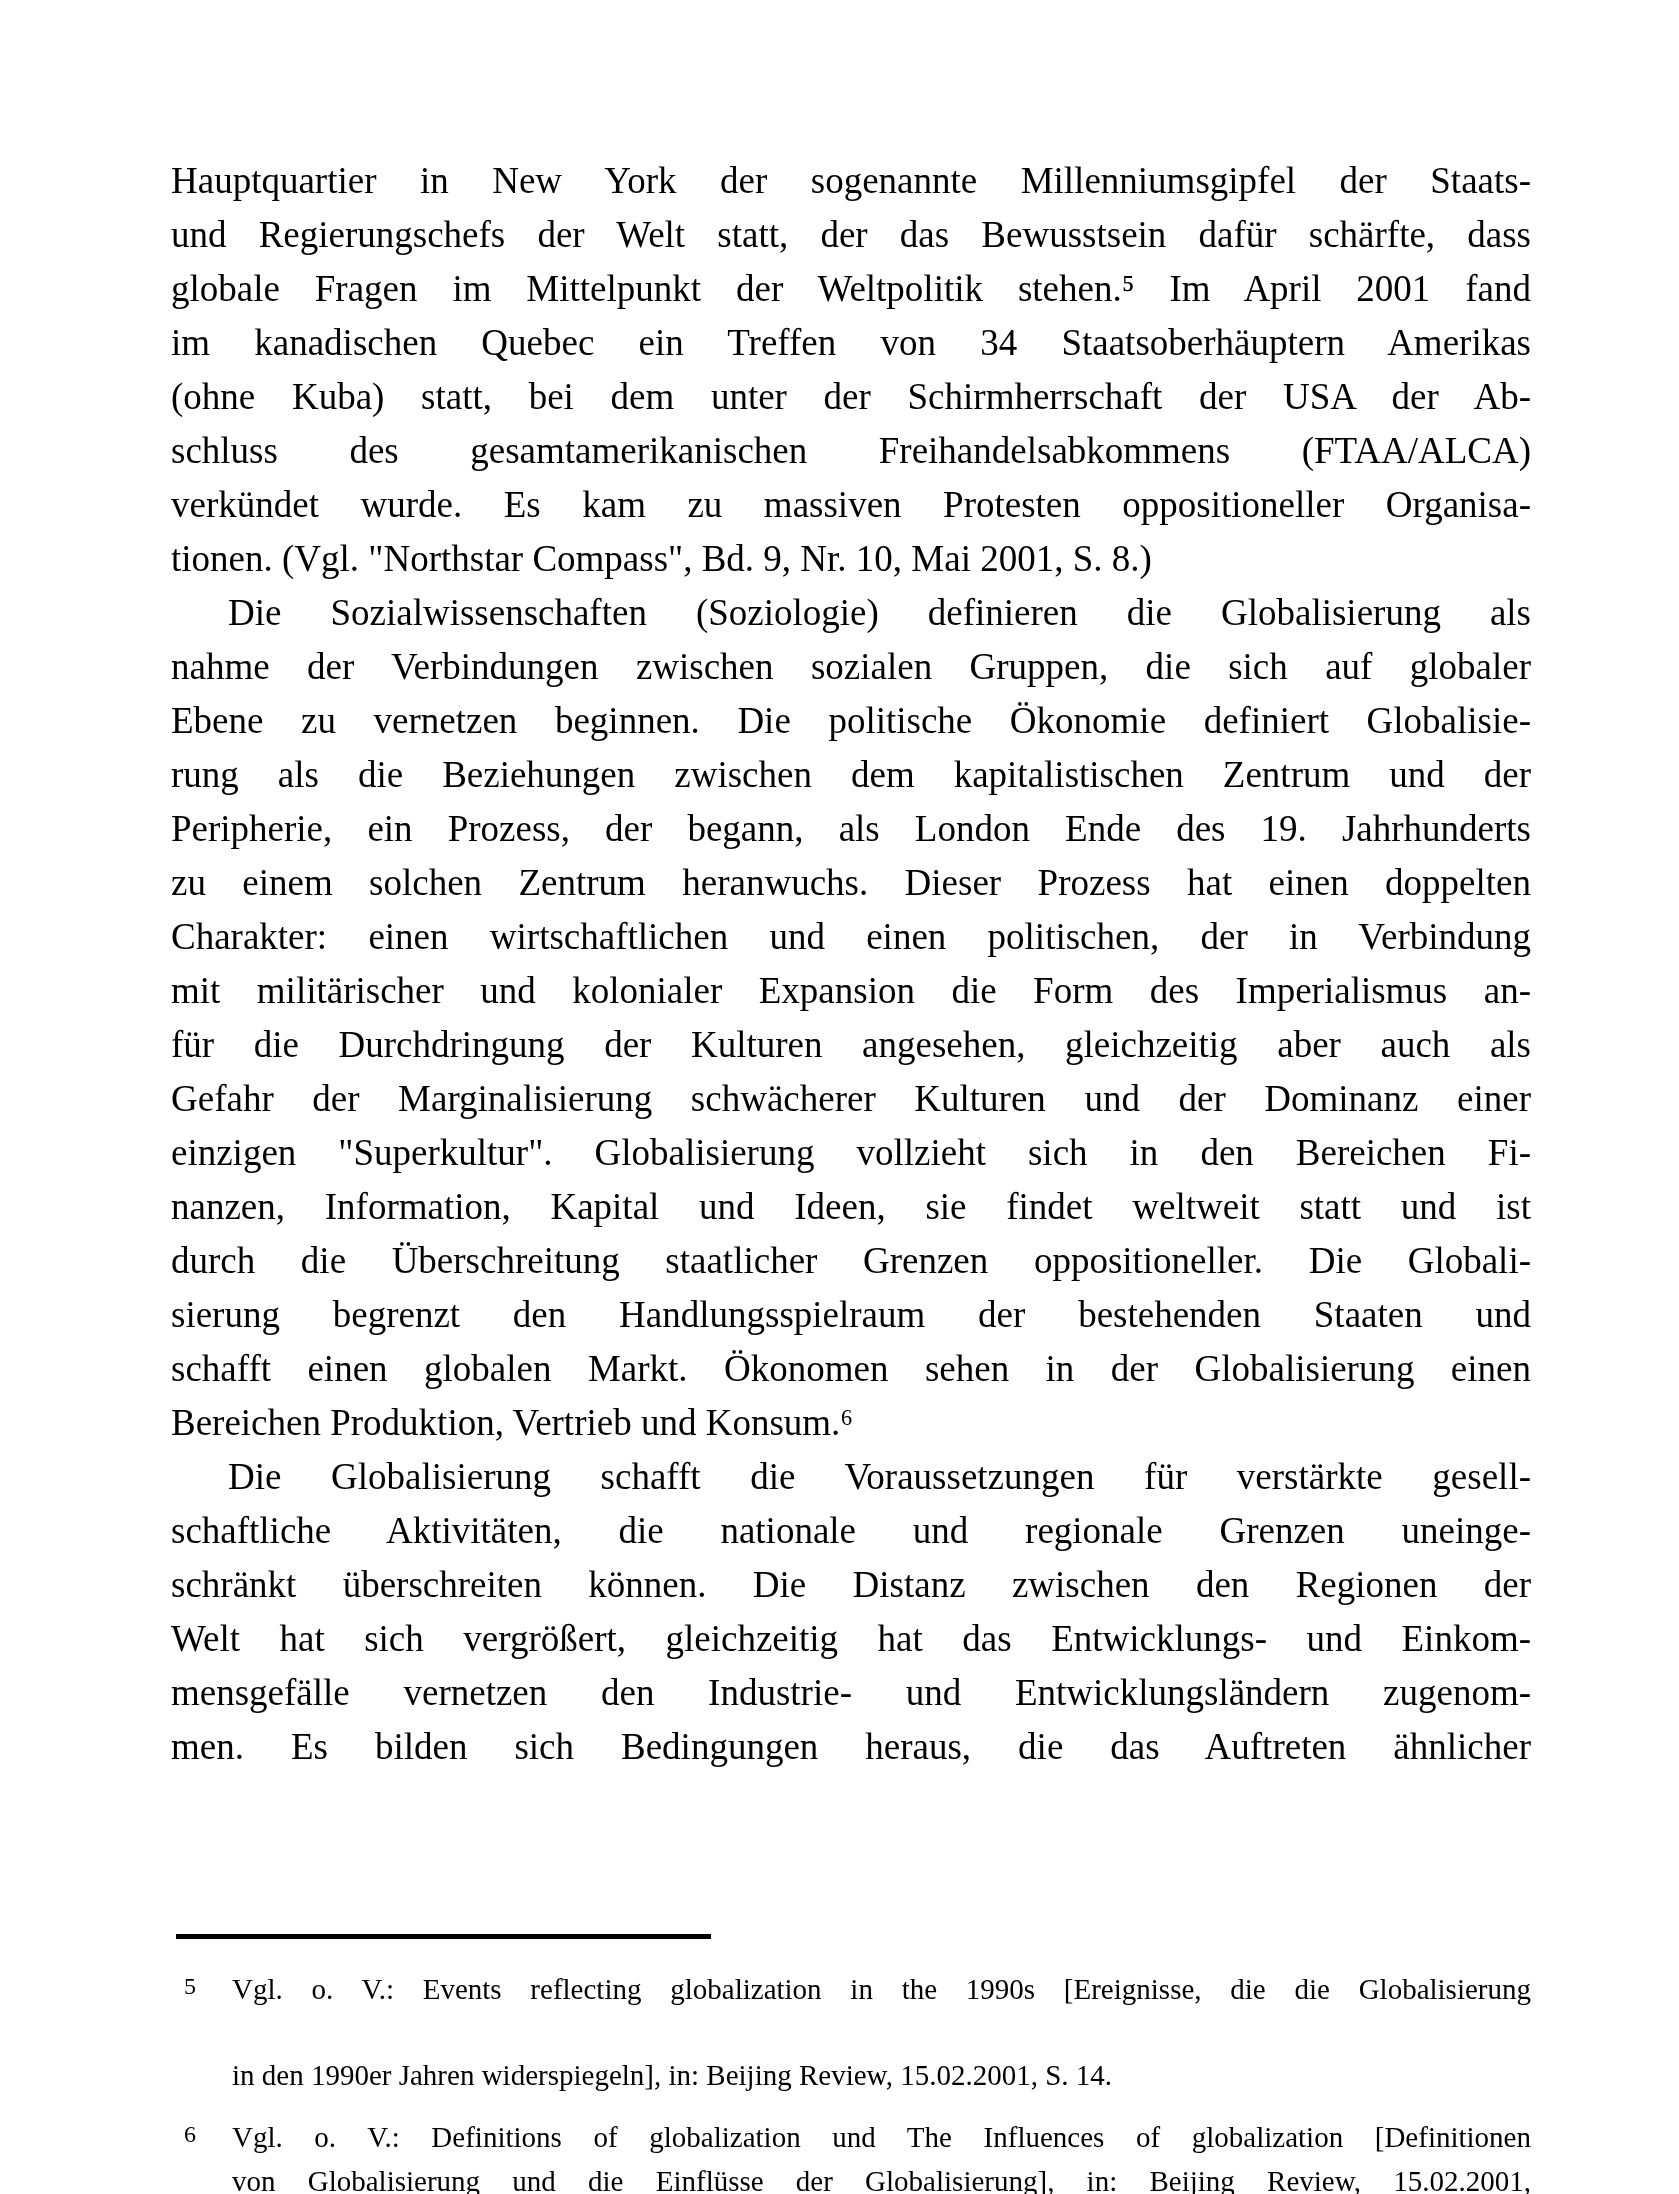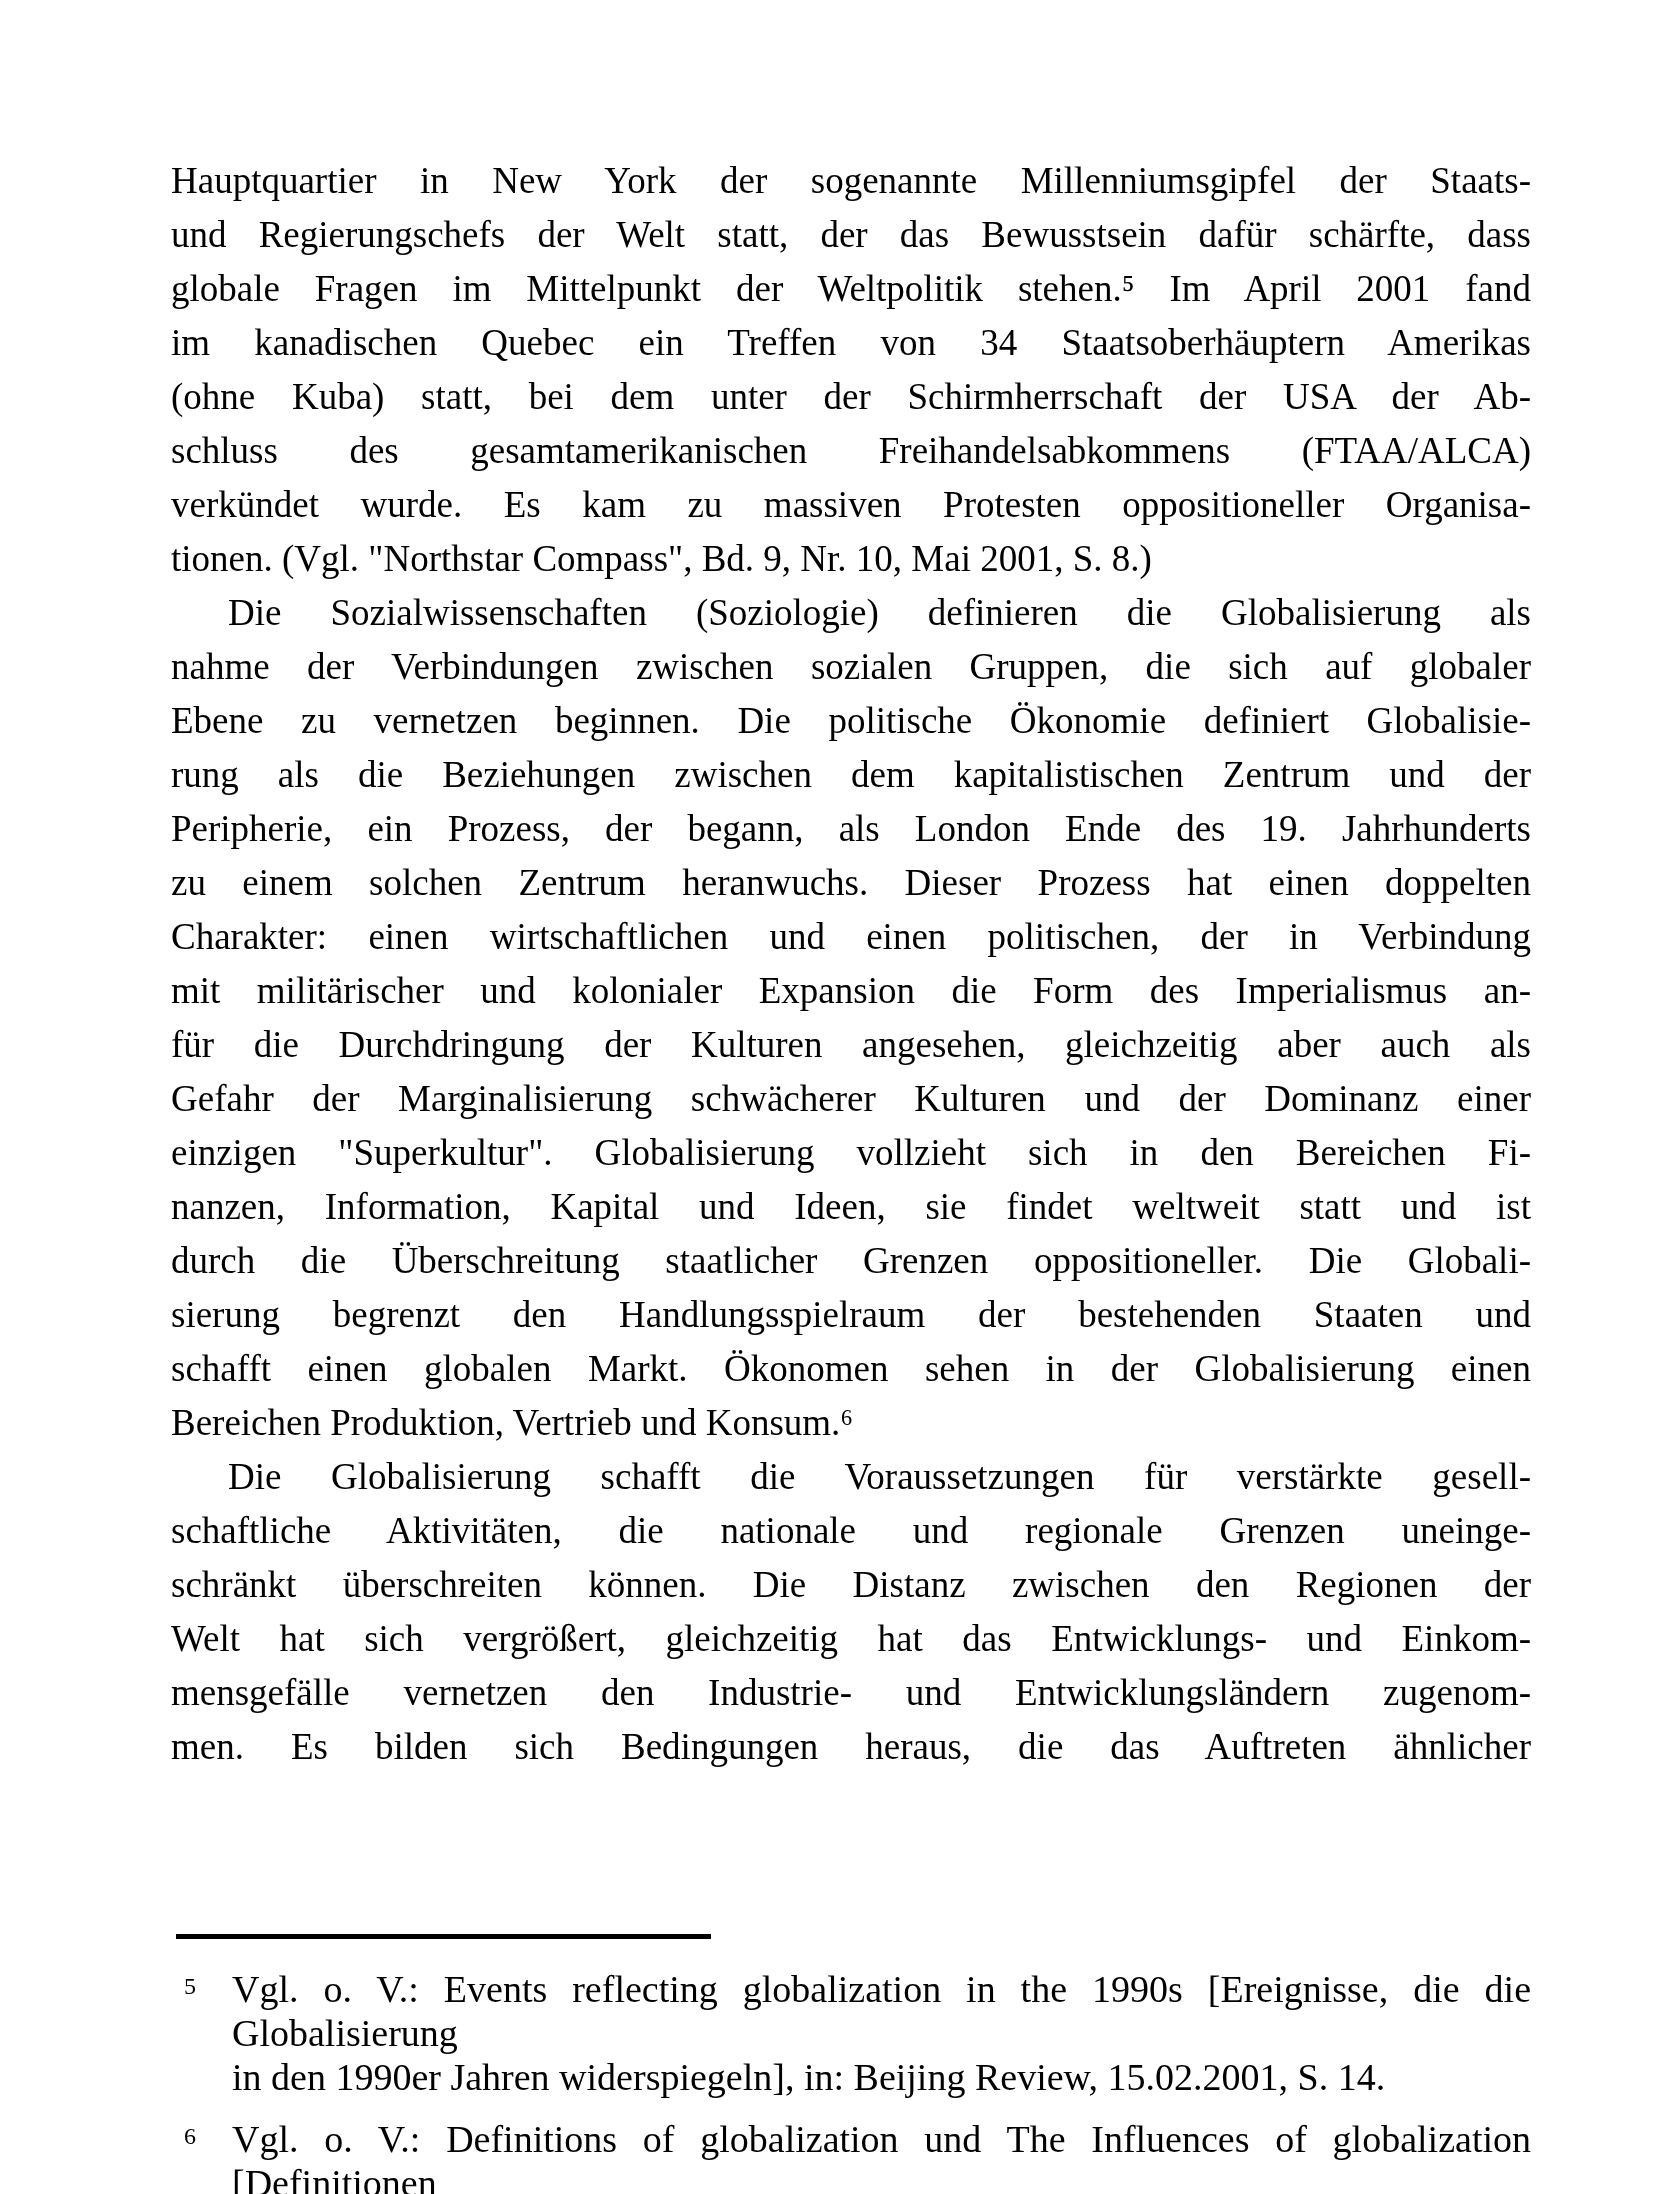--- a/index.html
+++ b/index.html
@@ -58,26 +58,26 @@
     width: 61px;
     box-sizing: border-box;
     padding-left: 13px;
     font-size: 24px;
     line-height: 44px;
     position: relative;
     top: -2.6px;
   }
   .fn-text { flex: 1 1 auto; min-width: 0; }
   .fn-line {
-    font-size: 38px;
+    font-size: 29px;
     line-height: 44px;
     text-align: justify;
     text-align-last: justify;
   }
-  .fn-line.no-stretch { text-align-last: left; }
+  .fn-line.no-stretch { text-align-last: left; margin-top: 42px; }
 </style>
 </head>
 <body>
 
 <div class="page">
   <main class="text-block">
       <div class="paragraph">
         <div class="line">Hauptquartier in New York der sogenannte Millenniumsgipfel der Staats-</div>
         <div class="line">und Regierungschefs der Welt statt, der das Bewusstsein dafür schärfte, dass</div>
         <div class="line">globale Fragen im Mittelpunkt der Weltpolitik stehen.⁵ Im April 2001 fand</div>

